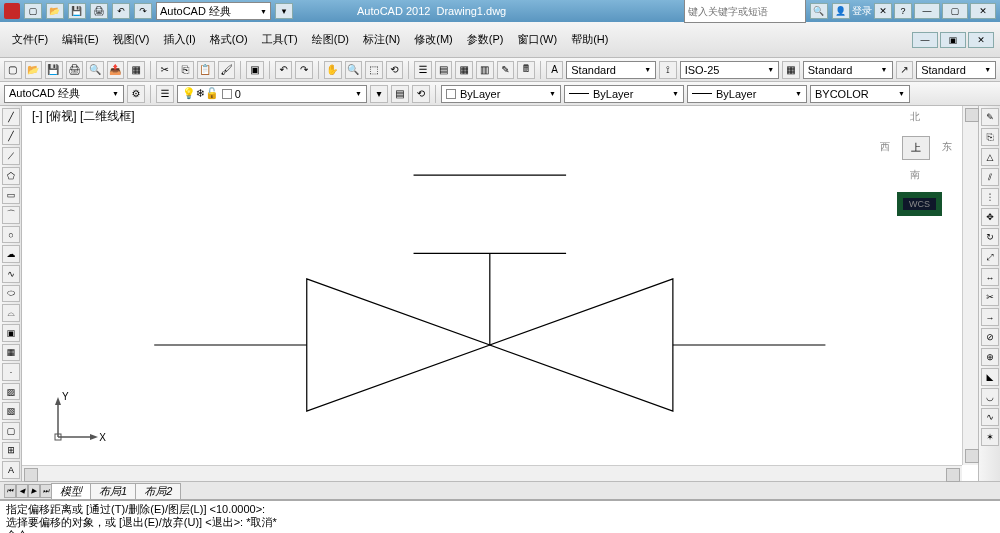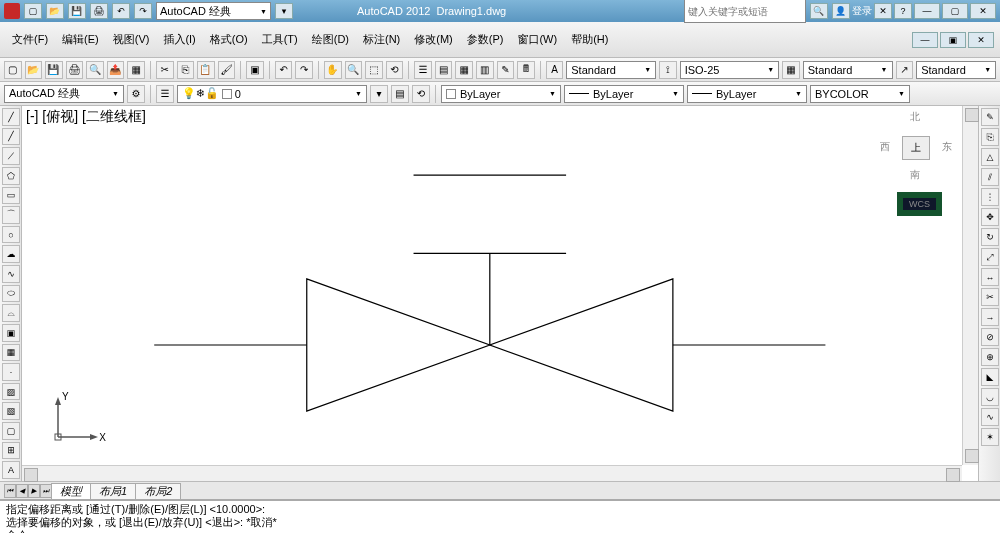--- a/index.html
+++ b/index.html
@@ -25,21 +25,21 @@
 .tdd::after { content: "▼"; margin-left: auto; font-size: 7px; }
 
 .toolbar2 { height: 24px; background: linear-gradient(#f8f8f8,#e5e5e5); display: flex; align-items: center; padding: 0 4px; gap: 3px; border-bottom: 1px solid #bbb; }
 
 .workspace { position: relative; height: 375px; display: flex; }
 .vtool { width: 22px; background: linear-gradient(90deg,#f5f5f5,#e5e5e5); display: flex; flex-direction: column; gap: 2px; padding: 2px; border-right: 1px solid #bbb; }
 .vtool.right { border-left: 1px solid #bbb; border-right: none; }
 .vbtn { width: 18px; height: 18px; background: #f0f0f0; border: 1px solid #bbb; font-size: 9px; display: flex; align-items: center; justify-content: center; }
 
 .canvas-wrap { flex: 1; position: relative; background: #fff; }
-.canvas-label { position: absolute; top: 2px; left: 4px; font-size: 14px; color: #000; }
+.canvas-label { position: absolute; top: 2px; left: 10px; font-size: 12px; color: #000; }
 .viewcube { position: absolute; top: 4px; right: 26px; width: 72px; height: 100px; text-align: center; }
 .viewcube .dir { font-size: 10px; color: #888; position: absolute; }
 .viewcube .cube { position: absolute; top: 26px; left: 22px; width: 28px; height: 24px; background: #eee; border: 1px solid #aaa; font-size: 10px; display: flex; align-items: center; justify-content: center; }
 .wcs-tag { position: absolute; top: 86px; right: 36px; background: #0f172a; border: 6px solid #14532d; padding: 1px 6px; font-size: 9px; color: #888; }
 
 .scroll-v { position: absolute; right: 0; top: 0; bottom: 16px; width: 16px; background: #f0f0f0; border-left: 1px solid #ccc; }
 .scroll-v::before, .scroll-v::after { content: ""; position: absolute; left: 2px; width: 12px; height: 12px; background: #ddd; border: 1px solid #aaa; }
 .scroll-v::before { top: 2px; } .scroll-v::after { bottom: 2px; }
 .scroll-h { position: absolute; left: 0; right: 16px; bottom: 0; height: 16px; background: #f0f0f0; border-top: 1px solid #ccc; }
 .scroll-h::before, .scroll-h::after { content: ""; position: absolute; top: 2px; width: 12px; height: 12px; background: #ddd; border: 1px solid #aaa; }

